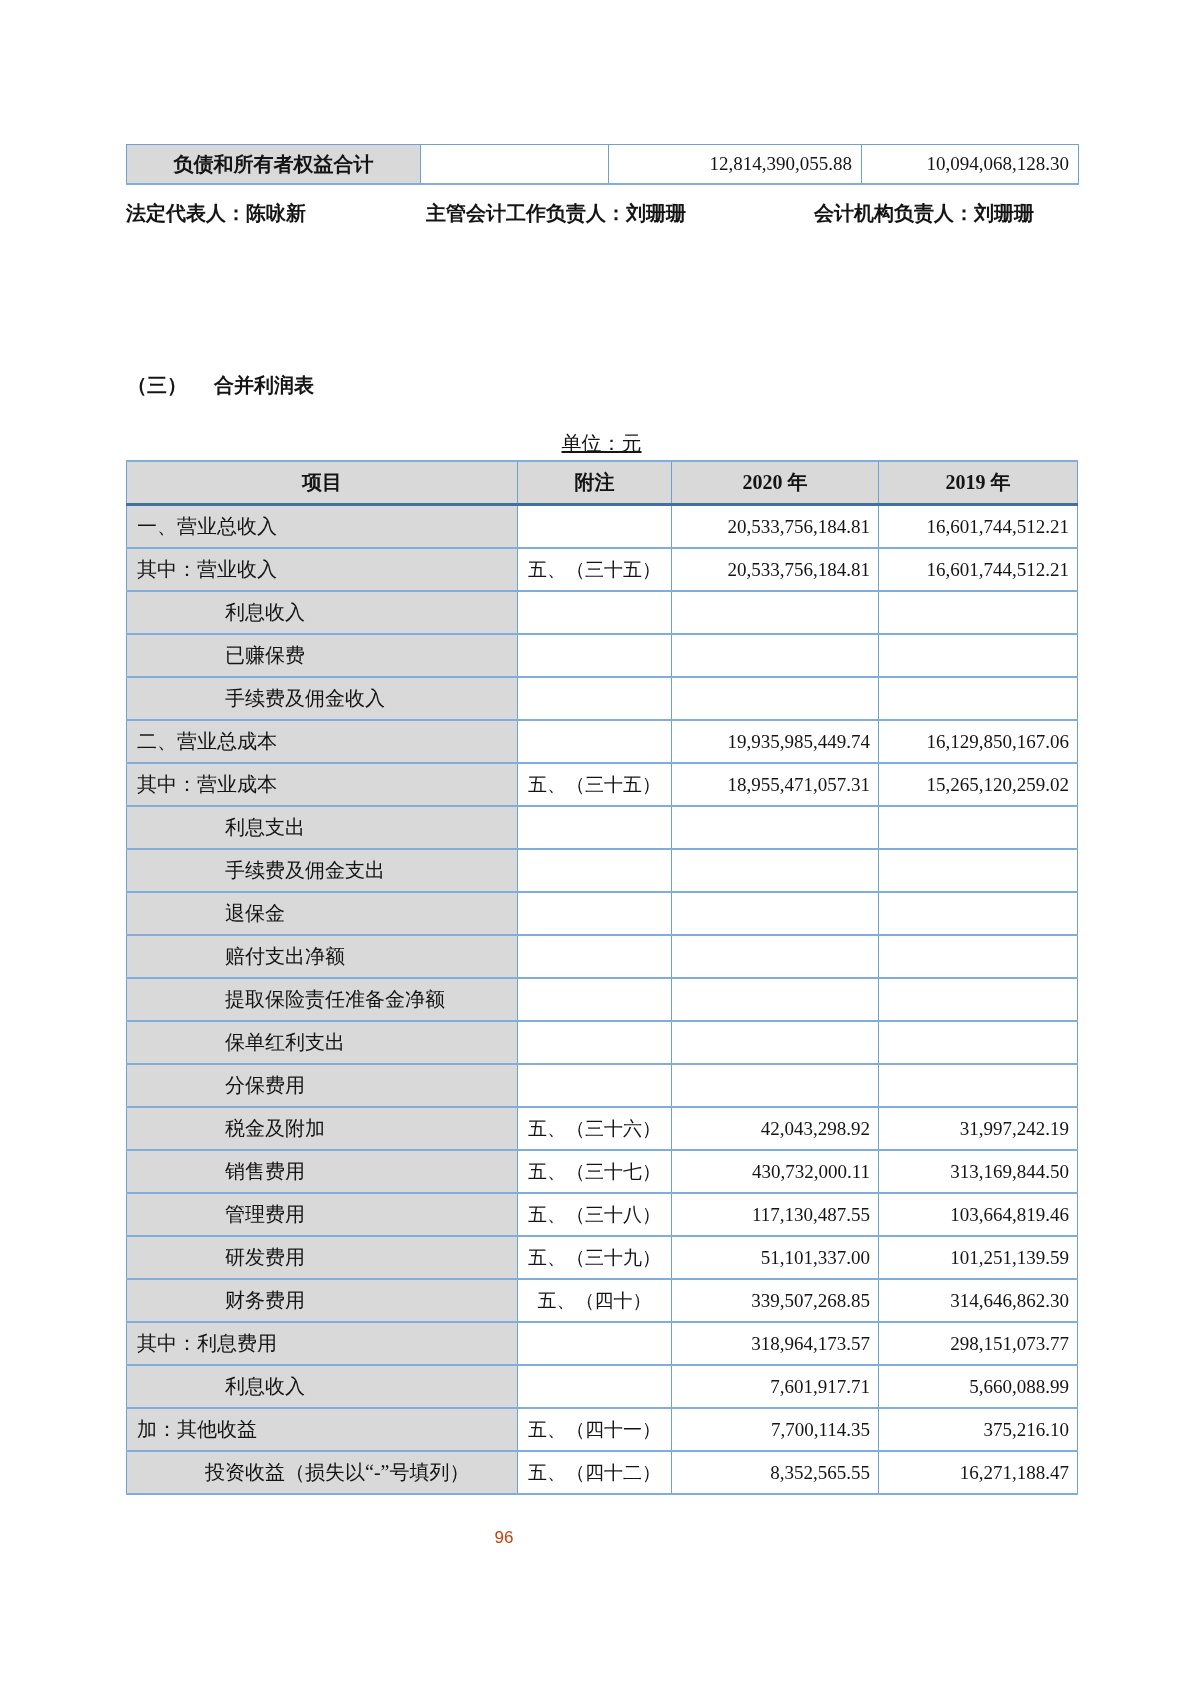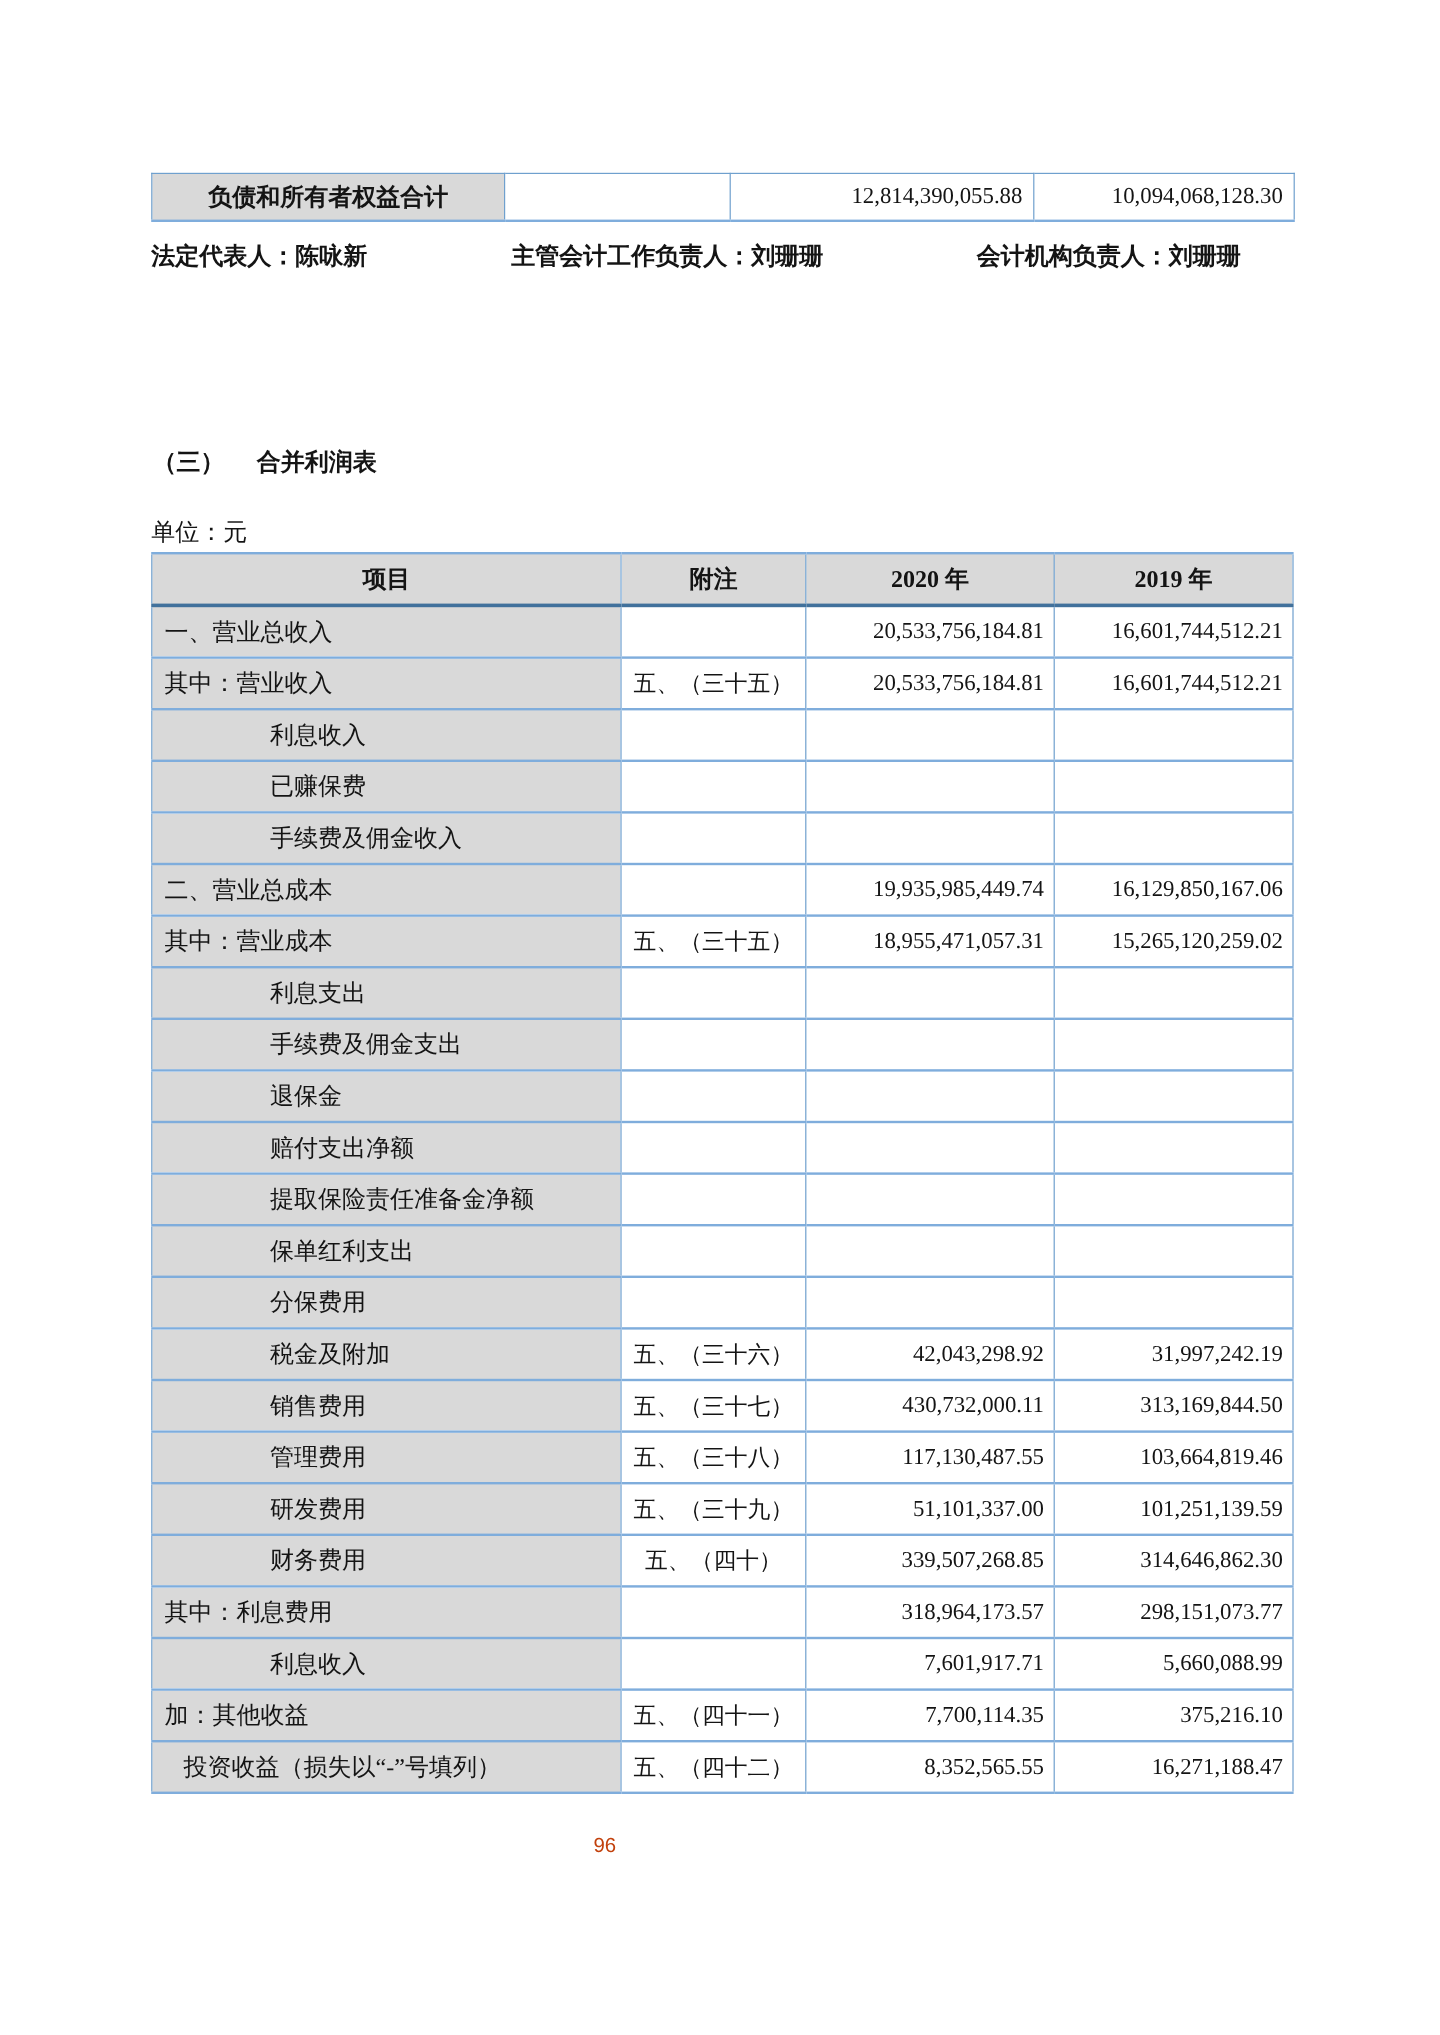--- a/index.html
+++ b/index.html
@@ -26,41 +26,41 @@
   .sig{position:absolute;top:0;white-space:nowrap;}
   .sig-1{left:0;}
   .sig-2{left:300px;}
   .sig-3{left:688px;}
 
   
   .section-title{position:absolute;left:127px;top:372px;font-size:20px;font-weight:bold;white-space:nowrap;}
   .section-index{margin-right:27px;}
 
   
-  .unit-label{position:absolute;left:126px;top:430px;width:951px;text-align:left;font-size:20px;}
+  .unit-label{position:absolute;left:126px;top:430px;width:951px;text-align:center;font-size:20px;text-decoration:underline;}
 
   
   .main-table{position:absolute;left:126px;top:460px;border-collapse:collapse;table-layout:fixed;}
   .main-table th,.main-table td{
     height:39px;
     border-left:1px solid #6FA0CE;border-right:1px solid #6FA0CE;
     border-top:2px solid #7FADDC;border-bottom:2px solid #7FADDC;
     overflow:hidden;white-space:nowrap;vertical-align:middle;
     font-weight:normal;
   }
   .main-table th{
     background:#D9D9D9;font-weight:bold;font-size:20px;text-align:center;
     border-bottom:3px solid #41719C;
   }
   .c-item{background:#D9D9D9;font-size:20px;text-align:left;}
   .c-note{text-align:center;font-size:19px;font-family:Liberation Mono, monospace;}
   .c-num{text-align:right;padding-right:8px;font-size:19px;}
   .bold{font-weight:bold;margin-left:30px;}
   .ind0{padding-left:10px;}
-  .ind1{padding-left:26px;}
+  .ind1{padding-left:78px;}
   .ind2{padding-left:98px;margin-top:29px;}
 
   
   .page-number{
     position:absolute;left:0;top:1528px;width:1008px;text-align:center;
     font-size:17px;font-family:"Liberation Sans","DejaVu Sans",sans-serif;color:#c2410c;
   }
 </style>
 </head>
 <body>

